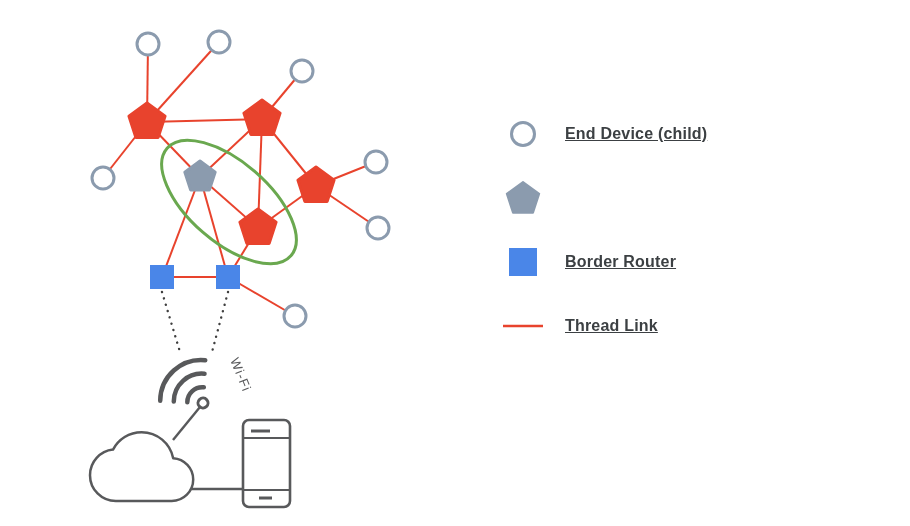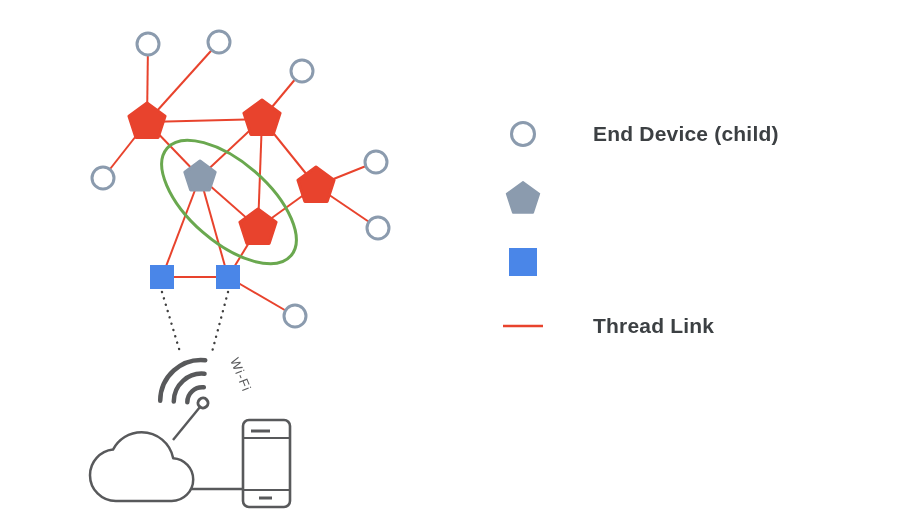--- a/index.html
+++ b/index.html
@@ -11,26 +11,27 @@
     overflow: hidden;
     font-family: "Liberation Sans", sans-serif;
   }
   .diagram-panel { position: absolute; left: 0; top: 0; }
   svg text { font-family: "Liberation Sans", sans-serif; }
 
   .legend { position: absolute; left: 497px; top: 112px; }
   .legend-row { display: flex; align-items: center; height: 44px; margin-bottom: 20px; }
   .legend-icon-wrap { width: 52px; display: flex; justify-content: center; align-items: center; }
   .legend-label {
-    margin-left: 44px;
-    font-size: 21px;
+    margin-left: 16px;
+    font-size: 16px;
     font-weight: bold;
     color: var(--text, #3c4043);
     letter-spacing: 0.2px;
     white-space: nowrap;
+    text-decoration: underline;
   }
   .lg-circle { fill: #ffffff; stroke: var(--node-stroke, #8b9bae); stroke-width: 3; }
   .lg-pent-gray { fill: var(--leader-gray, #8b9bae); stroke: var(--leader-gray, #8b9bae); stroke-width: 2; stroke-linejoin: round; }
   .lg-pent-red { fill: var(--thread-red, #e8432d); stroke: var(--thread-red, #e8432d); stroke-width: 2; stroke-linejoin: round; }
   .lg-square { fill: var(--border-blue, #4a86e8); }
   .lg-line { stroke: var(--thread-red, #e8432d); stroke-width: 2.5; }
 </style>
 </head>
 <body>
 
@@ -110,20 +111,21 @@
     </span>
   </div>
 
 
   <div class="legend-row">
     <span class="legend-icon-wrap">
       <svg width="28" height="28" viewBox="0 0 28 28">
           <rect class="lg-square" x="0" y="0" width="28" height="28"></rect>
         </svg>
     </span>
+    <span class="legend-label">Border Router</span>
   </div>
 
   <div class="legend-row">
     <span class="legend-icon-wrap">
       <svg width="40" height="6" viewBox="0 0 40 6">
           <line class="lg-line" x1="0" y1="3" x2="40" y2="3"></line>
         </svg>
     </span>
     <span class="legend-label">Thread Link</span>
   </div>

